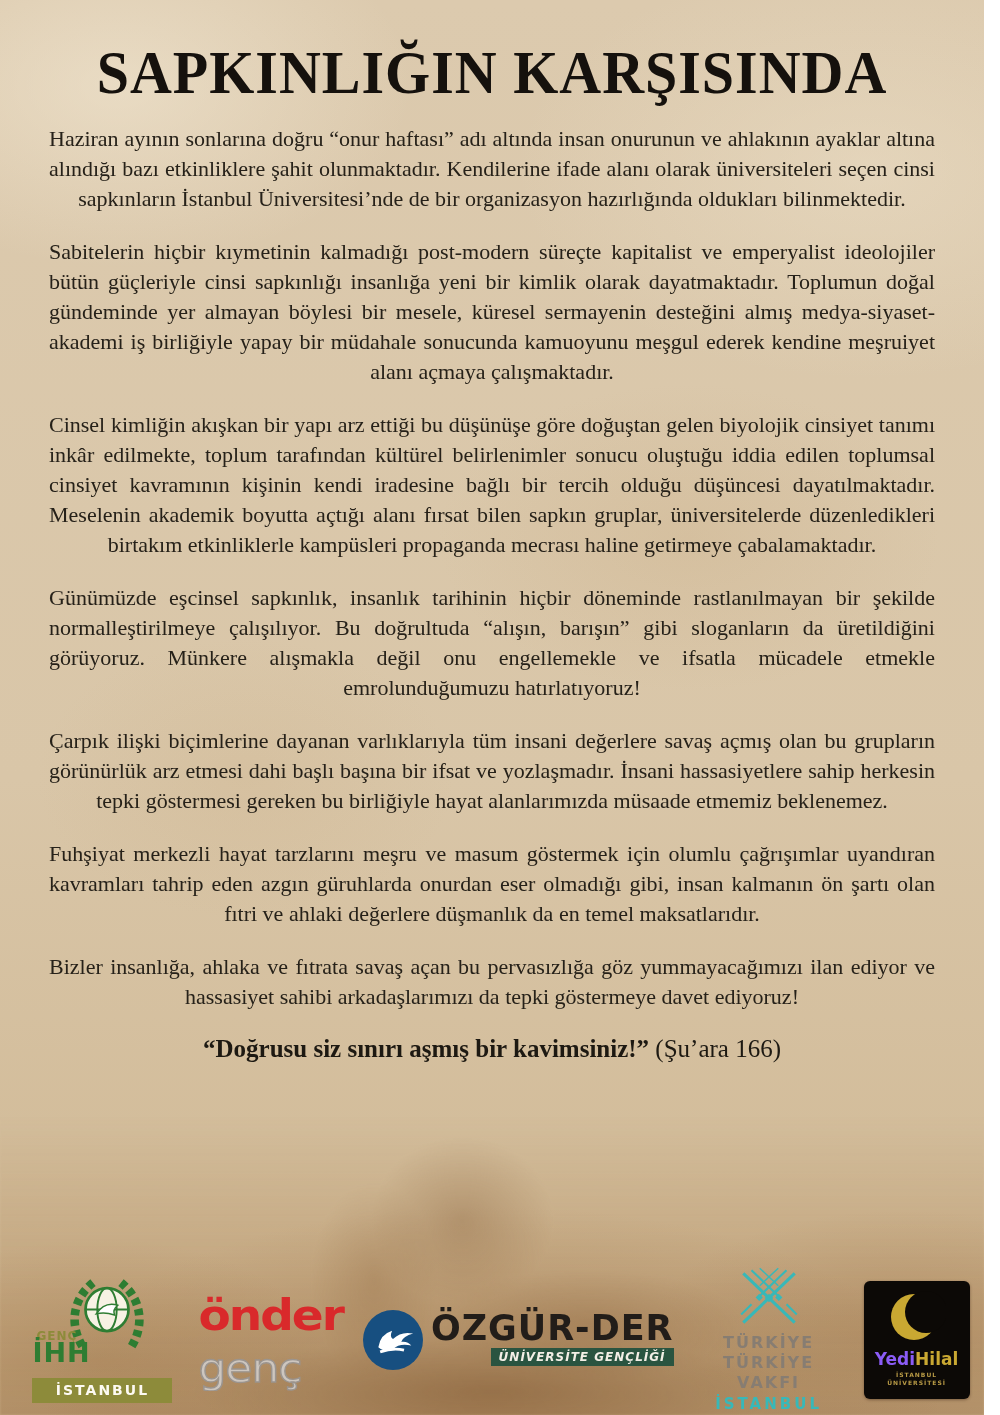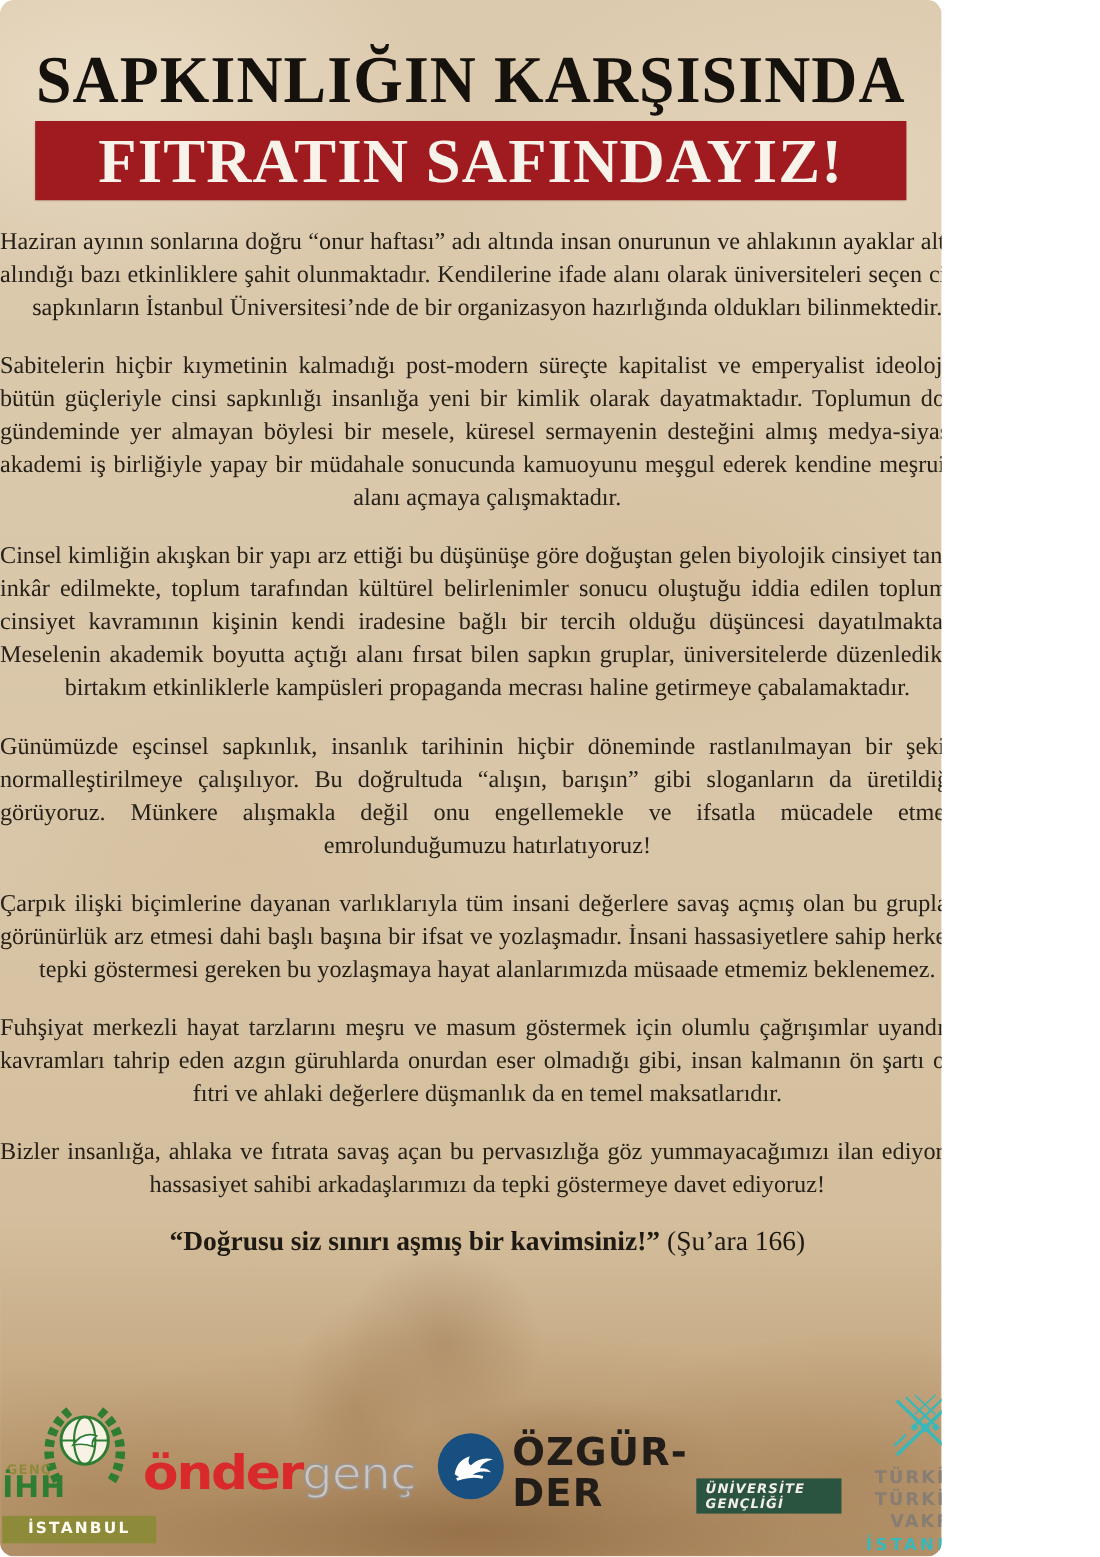--- a/index.html
+++ b/index.html
@@ -1,28 +1,27 @@
 <!DOCTYPE html>
 <html><head>
 <meta charset="utf-8">
 <style>
   html,body{margin:0;padding:0;}
   body{width:1000px;height:1415px;overflow:hidden;font-family:"Liberation Serif",serif;}
   .poster{
-    position:relative;width:856px;height:1415px;overflow:hidden;
+    position:relative;width:984px;height:1415px;overflow:hidden;
     background:
       radial-gradient(ellipse 420px 260px at 12% 6%, rgba(244,234,214,.55), transparent 70%),
       radial-gradient(ellipse 500px 300px at 88% 12%, rgba(238,226,203,.45), transparent 70%),
       radial-gradient(ellipse 360px 220px at 70% 38%, rgba(198,168,126,.25), transparent 70%),
       radial-gradient(ellipse 300px 200px at 25% 55%, rgba(201,172,131,.22), transparent 70%),
       radial-gradient(ellipse 600px 260px at 50% 99%, rgba(146,101,58,.38), transparent 75%),
       radial-gradient(ellipse 300px 160px at 10% 96%, rgba(160,114,66,.30), transparent 75%),
       radial-gradient(ellipse 340px 160px at 92% 94%, rgba(150,104,60,.30), transparent 75%),
       linear-gradient(180deg,#dccaae 0%,#d9c6a8 55%,#d3bd9b 80%,#c9ad85 100%);
-    border-radius: 13px;
   }
   
   .bg-photo{
     position:absolute;left:0;right:0;bottom:0;height:300px;pointer-events:none;
     background:
       radial-gradient(ellipse 130px 120px at 47% 35%, rgba(120,78,40,.28), transparent 70%),
       radial-gradient(ellipse 90px 140px at 38% 55%, rgba(130,86,44,.22), transparent 70%),
       radial-gradient(ellipse 220px 80px at 60% 70%, rgba(125,82,42,.25), transparent 70%),
       radial-gradient(ellipse 400px 70px at 50% 92%, rgba(110,70,34,.30), transparent 75%),
       linear-gradient(180deg, transparent 0%, rgba(151,106,60,.18) 55%, rgba(132,89,47,.28) 100%);
@@ -53,27 +52,27 @@
   }
   .logo{position:relative;font-family:"DejaVu Sans",sans-serif;}
   
   .ihh{width:148px;height:126px;}
   .ihh svg{position:absolute;left:34px;top:-4px;}
   .ihh .genc{position:absolute;left:6px;top:52px;font-size:12px;font-weight:bold;color:#8d8b3a;letter-spacing:1px;}
   .ihh .ihh-word{position:absolute;left:2px;top:60px;font-size:27px;font-weight:700;color:#2e7d32;letter-spacing:1px;}
   .ihh .band{position:absolute;left:2px;bottom:0;width:140px;height:25px;background:#8d8b3a;
     color:#fdfaf2;font-size:14px;font-weight:bold;letter-spacing:2px;display:flex;align-items:center;justify-content:center;}
   
-  .onder{display:flex;align-items:baseline;}
+  .onder{display:flex;align-items:baseline;flex-direction:column;}
   .onder .o-main{font-size:47px;font-weight:800;color:#d9292b;letter-spacing:-2px;transform:scaleY(.92);}
   .onder .o-sub{font-size:44px;font-weight:500;color:#cdc6bf;-webkit-text-stroke:1.5px #9b948e;letter-spacing:-1px;transform:scaleY(.92);}
   
   .ozgur{display:flex;align-items:flex-start;gap:8px;}
   .ozgur .circle{width:60px;height:60px;border-radius:50%;background:#174f80;display:flex;align-items:center;justify-content:center;flex:0 0 auto;}
-  .ozgur .oz-right{display:flex;flex-direction:row;align-items:flex-end;}
+  .ozgur .oz-right{display:flex;flex-direction:column;align-items:flex-end;}
   .ozgur .oz-name{font-size:35px;font-weight:900;color:#221d19;letter-spacing:1px;line-height:1.05;}
   .ozgur .oz-band{margin-top:2px;background:#2a5440;color:#f3efe6;font-size:12px;font-weight:bold;
     letter-spacing:1px;padding:2px 8px;font-style:italic;}
   
   .tugva{width:150px;text-align:center;}
   .tugva .t1,.tugva .t2{font-size:16px;font-weight:bold;color:#877d72;letter-spacing:2px;line-height:1.25;}
   .tugva .t3{margin-top:2px;font-size:15px;font-weight:bold;color:#38b8b8;letter-spacing:3px;}
   
   .yedihilal{width:106px;height:118px;background:#0c0906;border-radius:6px;text-align:center;
     box-shadow:0 1px 3px rgba(40,20,10,.4);}
@@ -83,30 +82,27 @@
   .yh-name .yh2{color:#c9a832;}
   .yh-sub{margin-top:3px;font-size:6px;font-weight:bold;color:#b89a45;line-height:1.35;letter-spacing:1px;}
 </style>
 </head>
 <body>
 
 <div class="poster">
   <div class="bg-photo"></div>
 
   <div class="title">SAPKINLIĞIN KARŞISINDA</div>
-  <div class="banner">
-    <span>FITRATIN SAFINDAYIZ!</span>
-  </div>
 
   <div class="content">
     <p>Haziran ayının sonlarına doğru “onur haftası” adı altında insan onurunun ve ahlakının ayaklar altına alındığı bazı etkinliklere şahit olunmaktadır. Kendilerine ifade alanı olarak üniversiteleri seçen cinsi sapkınların İstanbul Üniversitesi’nde de bir organizasyon hazırlığında oldukları bilinmektedir.</p>
     <p>Sabitelerin hiçbir kıymetinin kalmadığı post-modern süreçte kapitalist ve emperyalist ideolojiler bütün güçleriyle cinsi sapkınlığı insanlığa yeni bir kimlik olarak dayatmaktadır. Toplumun doğal gündeminde yer almayan böylesi bir mesele, küresel sermayenin desteğini almış medya-siyaset- akademi iş birliğiyle yapay bir müdahale sonucunda kamuoyunu meşgul ederek kendine meşruiyet alanı açmaya çalışmaktadır.</p>
     <p>Cinsel kimliğin akışkan bir yapı arz ettiği bu düşünüşe göre doğuştan gelen biyolojik cinsiyet tanımı inkâr edilmekte, toplum tarafından kültürel belirlenimler sonucu oluştuğu iddia edilen toplumsal cinsiyet kavramının kişinin kendi iradesine bağlı bir tercih olduğu düşüncesi dayatılmaktadır. Meselenin akademik boyutta açtığı alanı fırsat bilen sapkın gruplar, üniversitelerde düzenledikleri birtakım etkinliklerle kampüsleri propaganda mecrası haline getirmeye çabalamaktadır.</p>
     <p>Günümüzde eşcinsel sapkınlık, insanlık tarihinin hiçbir döneminde rastlanılmayan bir şekilde normalleştirilmeye çalışılıyor. Bu doğrultuda “alışın, barışın” gibi sloganların da üretildiğini görüyoruz. Münkere alışmakla değil onu engellemekle ve ifsatla mücadele etmekle emrolunduğumuzu hatırlatıyoruz!</p>
-    <p>Çarpık ilişki biçimlerine dayanan varlıklarıyla tüm insani değerlere savaş açmış olan bu grupların görünürlük arz etmesi dahi başlı başına bir ifsat ve yozlaşmadır. İnsani hassasiyetlere sahip herkesin tepki göstermesi gereken bu yozlaşmaya hayat alanlarımızda müsaade etmemiz beklenemez.</p>
+    <p>Çarpık ilişki biçimlerine dayanan varlıklarıyla tüm insani değerlere savaş açmış olan bu grupların görünürlük arz etmesi dahi başlı başına bir ifsat ve yozlaşmadır. İnsani hassasiyetlere sahip herkesin tepki göstermesi gereken bu birliğiyle hayat alanlarımızda müsaade etmemiz beklenemez.</p>
     <p>Fuhşiyat merkezli hayat tarzlarını meşru ve masum göstermek için olumlu çağrışımlar uyandıran kavramları tahrip eden azgın güruhlarda onurdan eser olmadığı gibi, insan kalmanın ön şartı olan fıtri ve ahlaki değerlere düşmanlık da en temel maksatlarıdır.</p>
     <p>Bizler insanlığa, ahlaka ve fıtrata savaş açan bu pervasızlığa göz yummayacağımızı ilan ediyor ve hassasiyet sahibi arkadaşlarımızı da tepki göstermeye davet ediyoruz!</p>
     <div class="quote">
       <span class="q-bold">“Doğrusu siz sınırı aşmış bir kavimsiniz!”</span><span> (Şu’ara 166)</span>
     </div>
   </div>
 
   <div class="logos">
 
     <div class="logo ihh">

